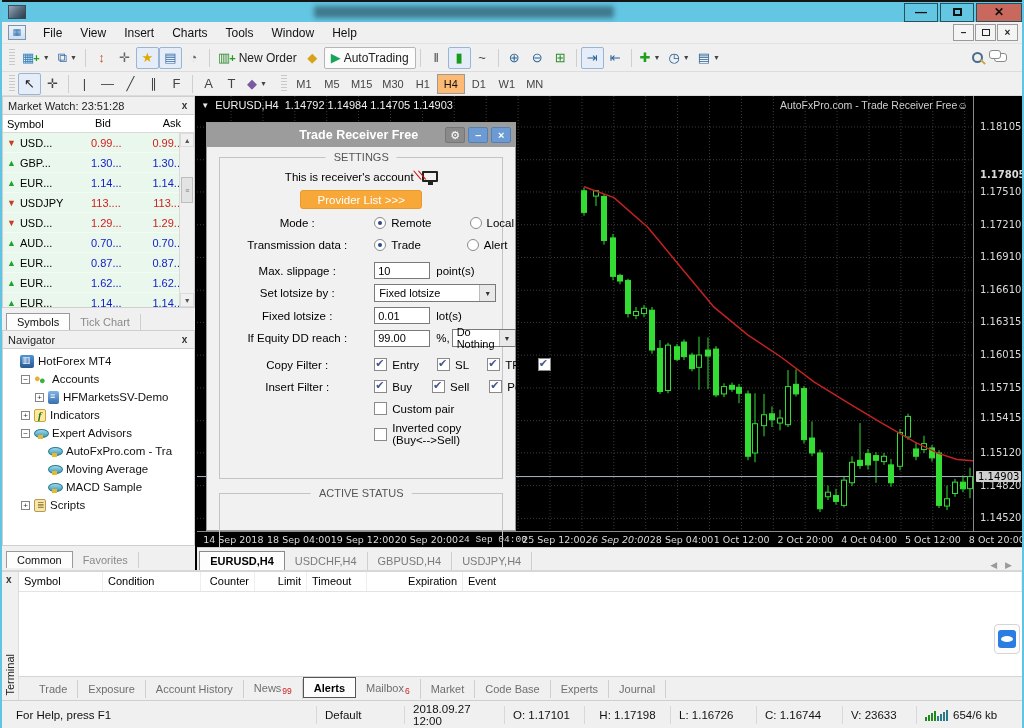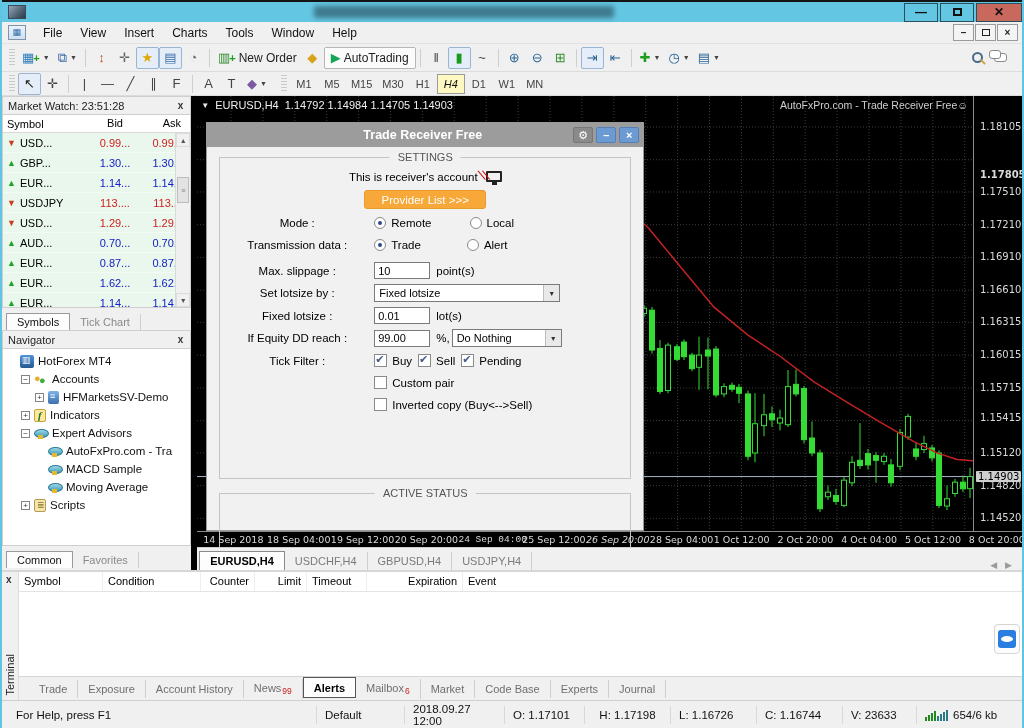--- a/index.html
+++ b/index.html
@@ -39,43 +39,43 @@
   .tbtn { height:22px; min-width:23px; padding:0 3px; display:flex; align-items:center; justify-content:center;
     gap:3px; font-size:12px; color:#333; border:1px solid transparent; border-radius:2px; }
   .tbtn.pressed { background:#e4edf8; border-color:#9ab4d4; }
   .tbtn.boxed { border-color:#b5b5b5; background:#fbfbfb; padding:0 6px; }
   .tbtn .glyph { font-size:13px; line-height:1; }
   .tbtn .plus { color:#1f9e1f; font-weight:bold; font-size:11px; margin-left:-4px; }
   .tbtn .dd { font-size:7px; color:#444; }
   .tbtn .lbl { font-size:12px; color:#222; }
   .tfbtn { height:20px; min-width:28px; padding:0 4px; display:flex; align-items:center; justify-content:center;
     font-size:11px; color:#444; border:1px solid transparent; }
-  .tfbtn.active { background:#fef9c3; border-color:#9a9a9a; color:#111;font-style:italic; }
+  .tfbtn.active { background:#fdba74; border-color:#9a9a9a; color:#111; }
   .icon-magnifier { width:11px; height:11px; border:2px solid #4a6b8a; border-radius:50%; position:relative; }
   .icon-magnifier::after { content:""; position:absolute; width:6px; height:2px; background:#caa43c;
     transform:rotate(45deg); right:-5px; bottom:-2px; }
   .icon-chat { width:13px; height:9px; border:1.5px solid #8a8a8a; border-radius:3px; background:#fff; position:relative; }
   .icon-chat::after { content:""; position:absolute; width:10px; height:7px; border:1.5px solid #8a8a8a;
     border-radius:3px; background:#fff; left:-6px; top:-4px; }
 
   
   .main { display:flex; height:474px; }
-  .leftcol { width:196px; display:flex; flex-direction:column; border-right:6px solid #000000; background:#f0f0f0; }
+  .leftcol { width:196px; display:flex; flex-direction:column; border-right:2px solid #000000; background:#f0f0f0; }
   .panel-title { height:18px; display:flex; align-items:center; padding:0 5px; font-size:11px; color:#222;
     background:#f0f0f0; border:1px solid #cfcfcf; border-bottom:none; }
   .panel-title .x { margin-left:auto; font-size:10px; font-weight:bold; color:#333; padding:0 2px; }
 
   
   .mw { height:234px; display:flex; flex-direction:column; }
   .mw-table { flex:1; background:#fff; border:1px solid #cfcfcf; overflow:hidden; position:relative; }
   .mw-head { display:flex; height:18px; border-bottom:1px solid #d9d9d9; background:#fff; font-size:11px; }
   .mw-head span { padding:2px 4px; }
   .mw-row { display:flex; height:20px; align-items:center; background:#e9f7ec; border-bottom:1px solid #f2fbf4; font-size:11px; }
   .mw-c-sym { width:88px; padding-left:4px; display:flex; align-items:center; gap:4px; }
-  .mw-c-bid { width:48px; text-align:center; }
+  .mw-c-bid { width:48px; text-align:left; }
   .mw-c-ask { width:46px; text-align:right; padding-right:2px; }
   .arr { font-size:9px; }
   .arr.up { color:#1fa32a; } .arr.down { color:#cc3a22; }
   .val-up { color:#1520c8; } .val-down { color:#d02020; }
   .mw-scroll { position:absolute; right:0; top:18px; bottom:0; width:15px; background:#f0f0f0; border-left:1px solid #d9d9d9; }
   .sc-btn { height:14px; text-align:center; font-size:7px; color:#555; line-height:14px; background:#f0f0f0; border:1px solid #dcdcdc; }
   .sc-thumb { position:absolute; top:44px; left:1px; width:12px; height:26px; background:#e3e3e3; border:1px solid #bdbdbd;
     display:flex; align-items:center; justify-content:center; font-size:7px; color:#777; }
   .panel-tabs { height:22px; display:flex; align-items:flex-end; padding:0 4px; background:#f0f0f0; }
   .ptab { padding:2px 10px; font-size:11px; color:#8a8a8a; border-right:1px solid #cfcfcf; }
@@ -118,21 +118,21 @@
   .taxis { position:absolute; left:0; bottom:0; width:828px; height:16px; background:#000; border-top:1px solid #8a8a8a; z-index:3; }
   .taxis span { position:absolute; top:2px; color:#dadada; font-size:9.5px; font-family:"DejaVu Sans",sans-serif; white-space:nowrap; }
 
   
   .chart-tabs { height:23px; background:#f0f0f0; display:flex; align-items:flex-end; padding:0 2px; border-top:1px solid #cfcfcf; }
   .ctab { padding:3px 10px 3px; font-size:11px; color:#7a7a7a; border-right:1px solid #cfcfcf; }
   .ctab.active { background:#fdfdfd; border:1px solid #8a8a8a; border-bottom:none; color:#000; font-weight:bold; }
   .ctab-arrows { margin-left:auto; display:flex; gap:8px; padding:0 8px; color:#9a9a9a; font-size:9px; }
 
   
-  .dialog { position:absolute; left:9px; top:26px; width:438px; height:409px; z-index:5;
+  .dialog { position:absolute; left:9px; top:26px; width:310px; height:409px; z-index:5;
     background:#f1f1f1; border:1px solid #9a9a9a; }
   .dlg-head { height:24px; background:#9c9c9c; display:flex; align-items:center; padding:0 4px; }
   .dlg-title { flex:1; text-align:center; color:#fff; font-weight:bold; font-size:12.5px; padding-left:64px; }
   .dlg-btn { width:20px; height:16px; margin-left:3px; display:flex; align-items:center; justify-content:center;
     color:#fff; font-size:11px; border-radius:2px; }
   .dlg-btn.gear { background:#8a8a8a; border:1px solid #777; }
   .dlg-btn.min, .dlg-btn.close { background:#6b9bd2; border:1px solid #5580b5; font-weight:bold; }
   .groupbox { position:relative; margin:10px 12px 0; border:1px solid #c4c4c4; padding:8px 6px 6px; }
   .groupcap { position:absolute; top:-7px; left:50%; transform:translateX(-50%); background:#f1f1f1;
     padding:0 8px; color:#555; font-size:11px; }
@@ -496,26 +496,26 @@
               <span>Expert Advisors</span>
             </div>
             <div class="tree-row" style="padding-left: 28px;">
               <span class="exp-blank"></span>
               <span class="ticon ti-ea"></span>
               <span>AutoFxPro.com - Tra</span>
             </div>
             <div class="tree-row" style="padding-left: 28px;">
               <span class="exp-blank"></span>
               <span class="ticon ti-ea"></span>
-              <span>MACD Sample</span>
+              <span>Moving Average</span>
             </div>
             <div class="tree-row" style="padding-left: 28px;">
               <span class="exp-blank"></span>
               <span class="ticon ti-ea"></span>
-              <span>Moving Average</span>
+              <span>MACD Sample</span>
             </div>
             <div class="tree-row" style="padding-left: 14px;">
               <span class="expander">+</span>
               <span class="ticon ti-scripts"></span>
               <span>Scripts</span>
             </div>
           </div>
         <div class="panel-tabs">
           <div class="ptab active">Common</div>
           <div class="ptab">Favorites</div>
@@ -773,24 +773,45 @@
             <div class="drow">
               <div class="dlabel">If Equity DD reach :</div>
               <input class="tinput" style="width: 56px;" value="99.00">
               <span class="suffix">%,</span>
               <div class="tselect" style="width:110px;margin-left:2px">
                 <span class="sval">Do Nothing</span>
                 <span class="sbtn">▼</span>
               </div>
             </div>
 
+            <div class="drow" style="margin-top:9px">
+              <div class="dlabel">Copy Filter :</div>
+              <div id="copy-filter-options" style="display:flex;gap:18px">
+                  <span class="opt">
+                    <span class="check on"></span>
+                    <span>Entry</span>
+                  </span>
+                  <span class="opt">
+                    <span class="check on"></span>
+                    <span>SL</span>
+                  </span>
+                  <span class="opt">
+                    <span class="check on"></span>
+                    <span>TP</span>
+                  </span>
+                  <span class="opt">
+                    <span class="check on"></span>
+                    <span>Exit</span>
+                  </span>
+                </div>
+            </div>
 
             <div class="drow">
-              <div class="dlabel">Tick Filter :</div>
-              <div id="order-filter-options" style="display:flex;gap:6px">
+              <div class="dlabel">Insert Filter :</div>
+              <div id="order-filter-options" style="display:flex;gap:20px">
                   <span class="opt">
                     <span class="check on"></span>
                     <span>Buy</span>
                   </span>
                   <span class="opt">
                     <span class="check on"></span>
                     <span>Sell</span>
                   </span>
                   <span class="opt">
                     <span class="check on"></span>

